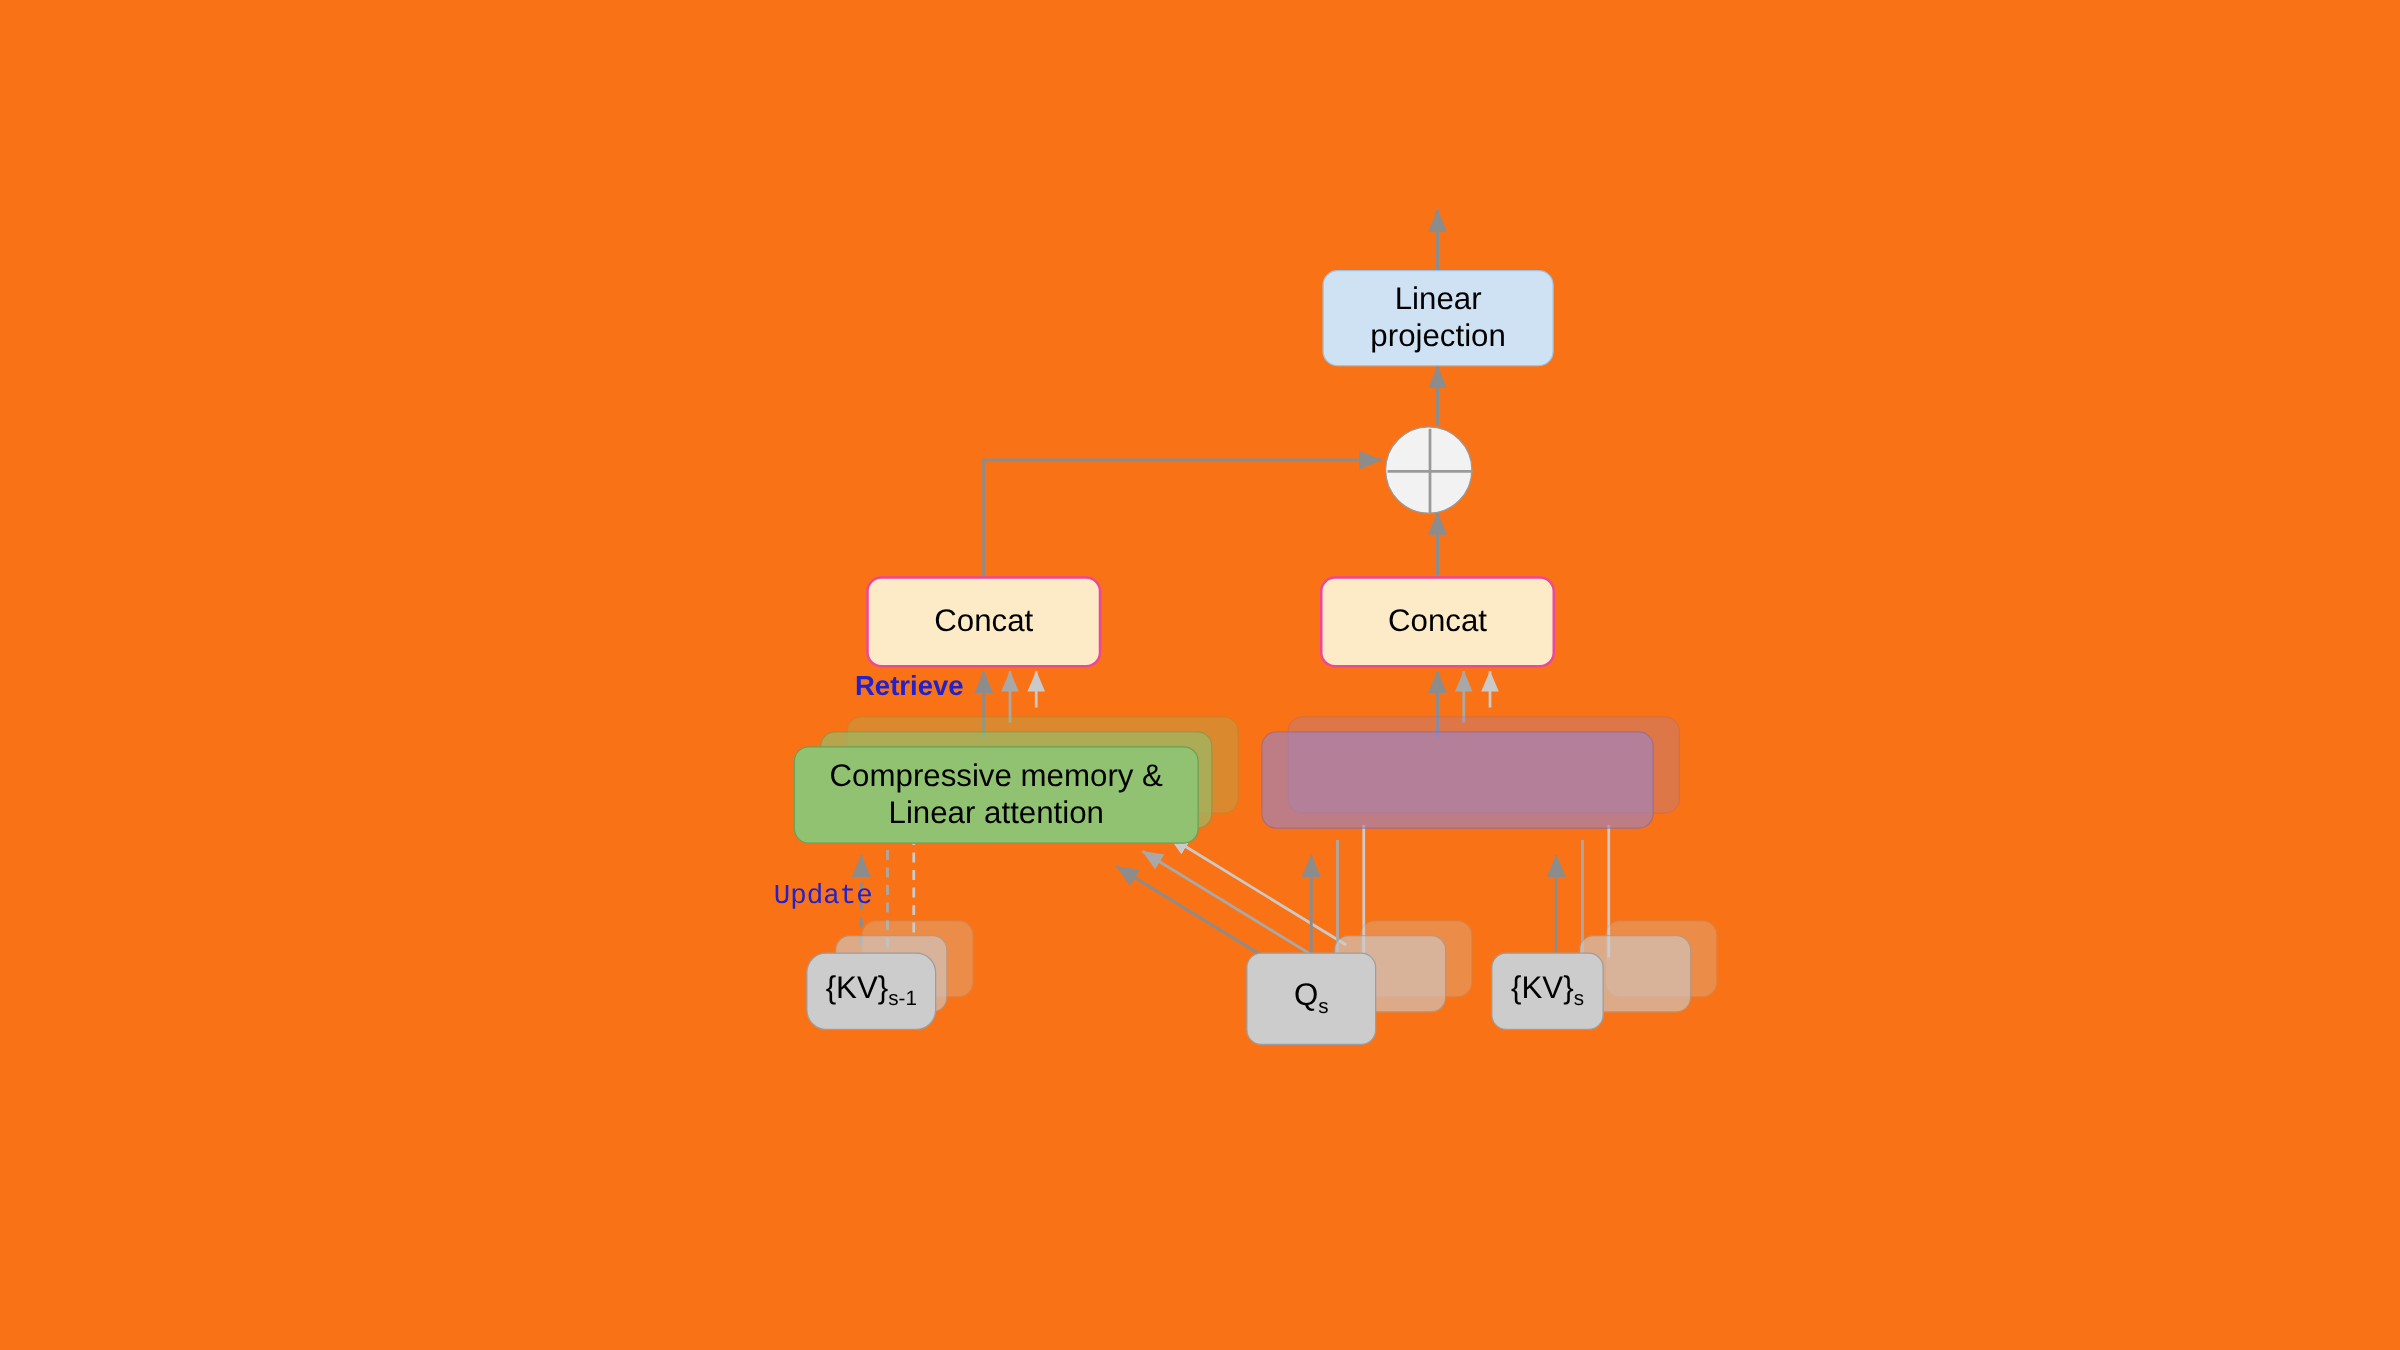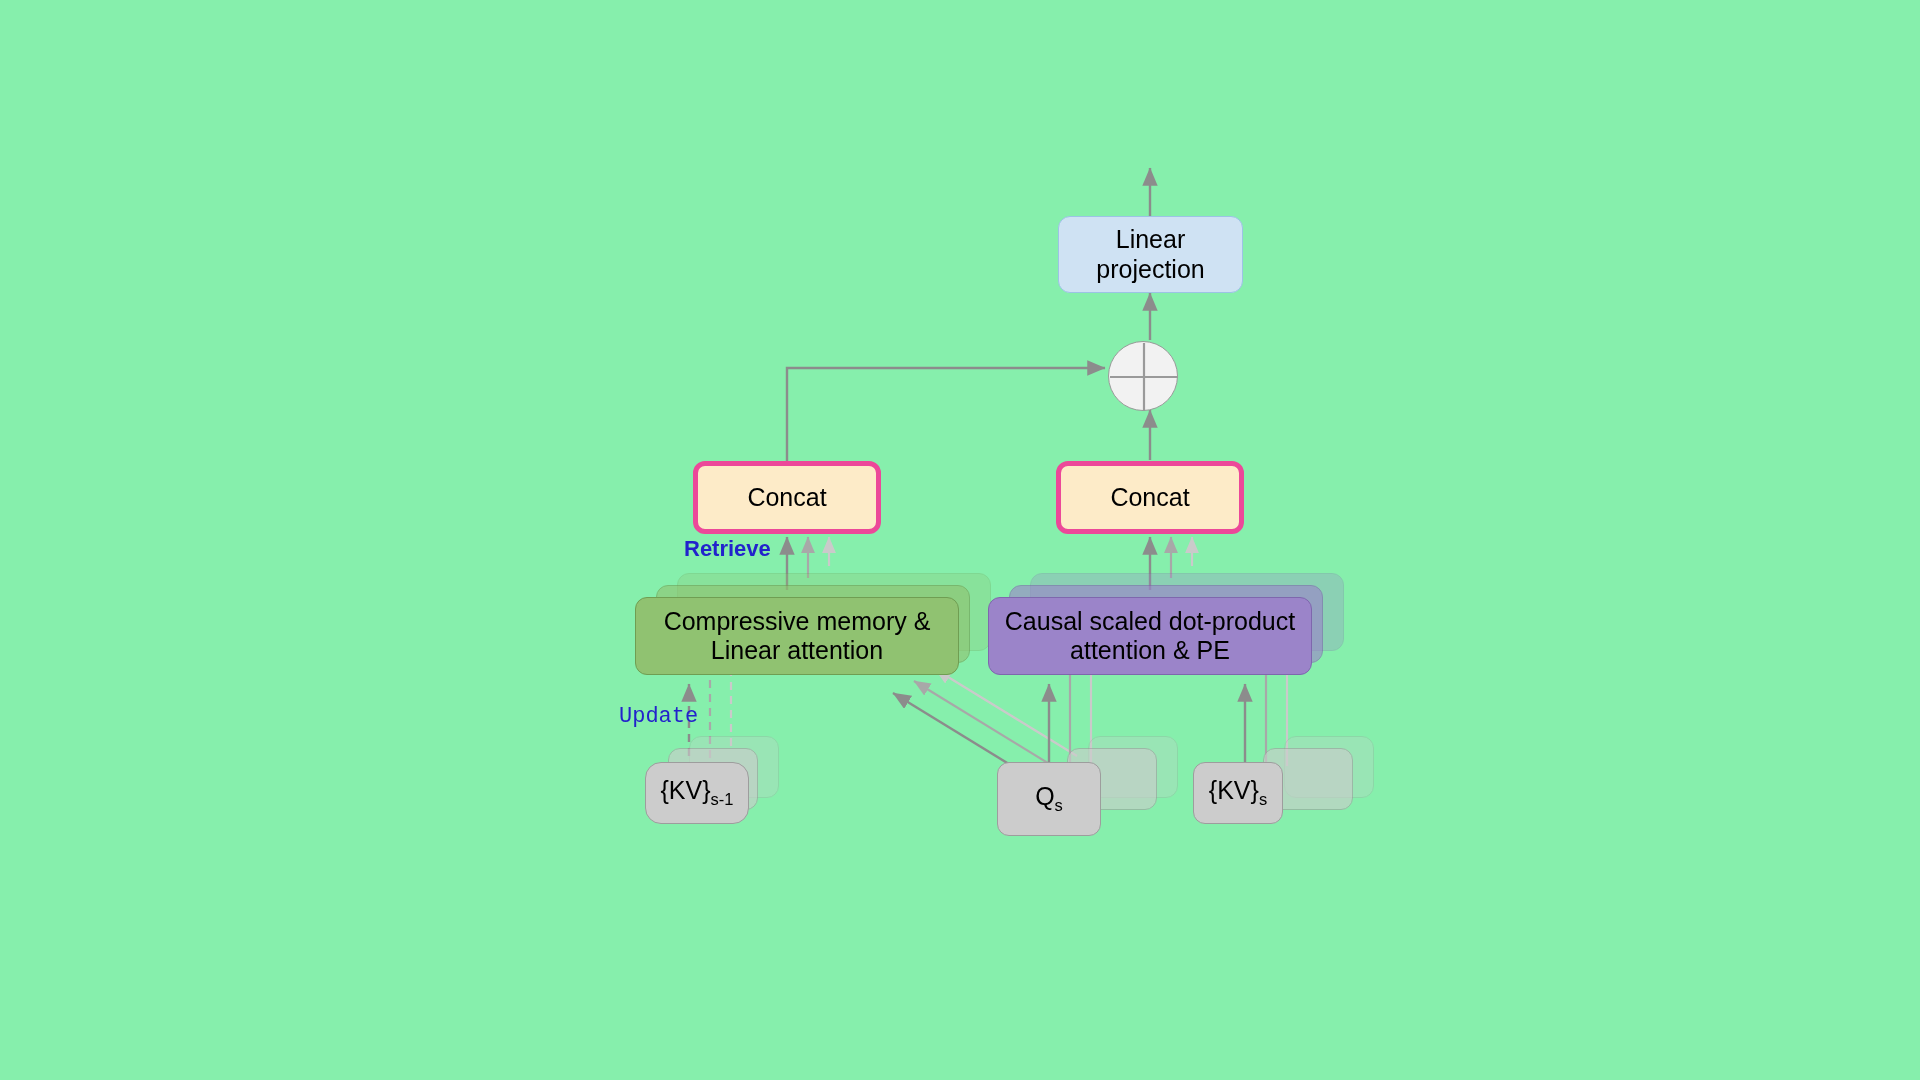--- a/index.html
+++ b/index.html
@@ -8,21 +8,21 @@
     background: #ffffff;
     width: 1920px;
     height: 1080px;
     overflow: hidden;
     font-family: "Liberation Sans", sans-serif;
   }
   #stage {
     position: relative;
     width: 1920px;
     height: 1080px;
-    background: #86efac;
+    background: #f97316;
   }
   #wires {
     position: absolute;
     left: 0;
     top: 0;
     width: 1920px;
     height: 1080px;
     pointer-events: none;
   }
   .node {
@@ -36,21 +36,21 @@
     color: #000000;
     line-height: 1.18;
   }
   .node-blue {
     background: #cfe2f3;
     border: 1px solid #9cc3e5;
     font-size: 25px;
   }
   .node-yellow {
     background: #fdebc8;
-    border: 5px solid #ec4899;
+    border: 2px solid #ec4899;
     font-size: 25px;
   }
   .node-green {
     background: #90c271;
     border: 1px solid #6f9e52;
     font-size: 25px;
     margin-left: 12px;
   }
   .node-purple {
     background: #9b84c9;
@@ -181,26 +181,20 @@
   <div class="node node-green ghost g2" style="left:644px; top:585px; width:314px; height:78px;"></div>
   <div class="node node-green" style="left:623px; top:597px; width:324px; height:78px;">
     <div>
       <div>Compressive memory &amp;</div>
       <div>Linear attention</div>
     </div>
   </div>
 
   <div class="node node-purple ghost g3" style="left:1030px; top:573px; width:314px; height:78px;"></div>
   <div class="node node-purple ghost g2" style="left:1009px; top:585px; width:314px; height:78px;"></div>
-  <div class="node node-purple" style="left:988px; top:597px; width:324px; height:78px;">
-    <div>
-      <div>Causal scaled dot-product</div>
-      <div>attention &amp; PE</div>
-    </div>
-  </div>
 
   <div class="node node-gray ghost g3" style="left:689px; top:736px; width:90px; height:62px;"></div>
   <div class="node node-gray ghost g2" style="left:668px; top:748px; width:90px; height:62px;"></div>
   <div class="node node-gray" style="left:645px; top:762px; width:104px; height:62px;border-radius:16px;">
     <span>
       <span>{KV}</span><sub>s-1</sub>
     </span>
   </div>
 
   <div class="node node-gray ghost g3" style="left:1088px; top:736px; width:90px; height:62px;"></div>

